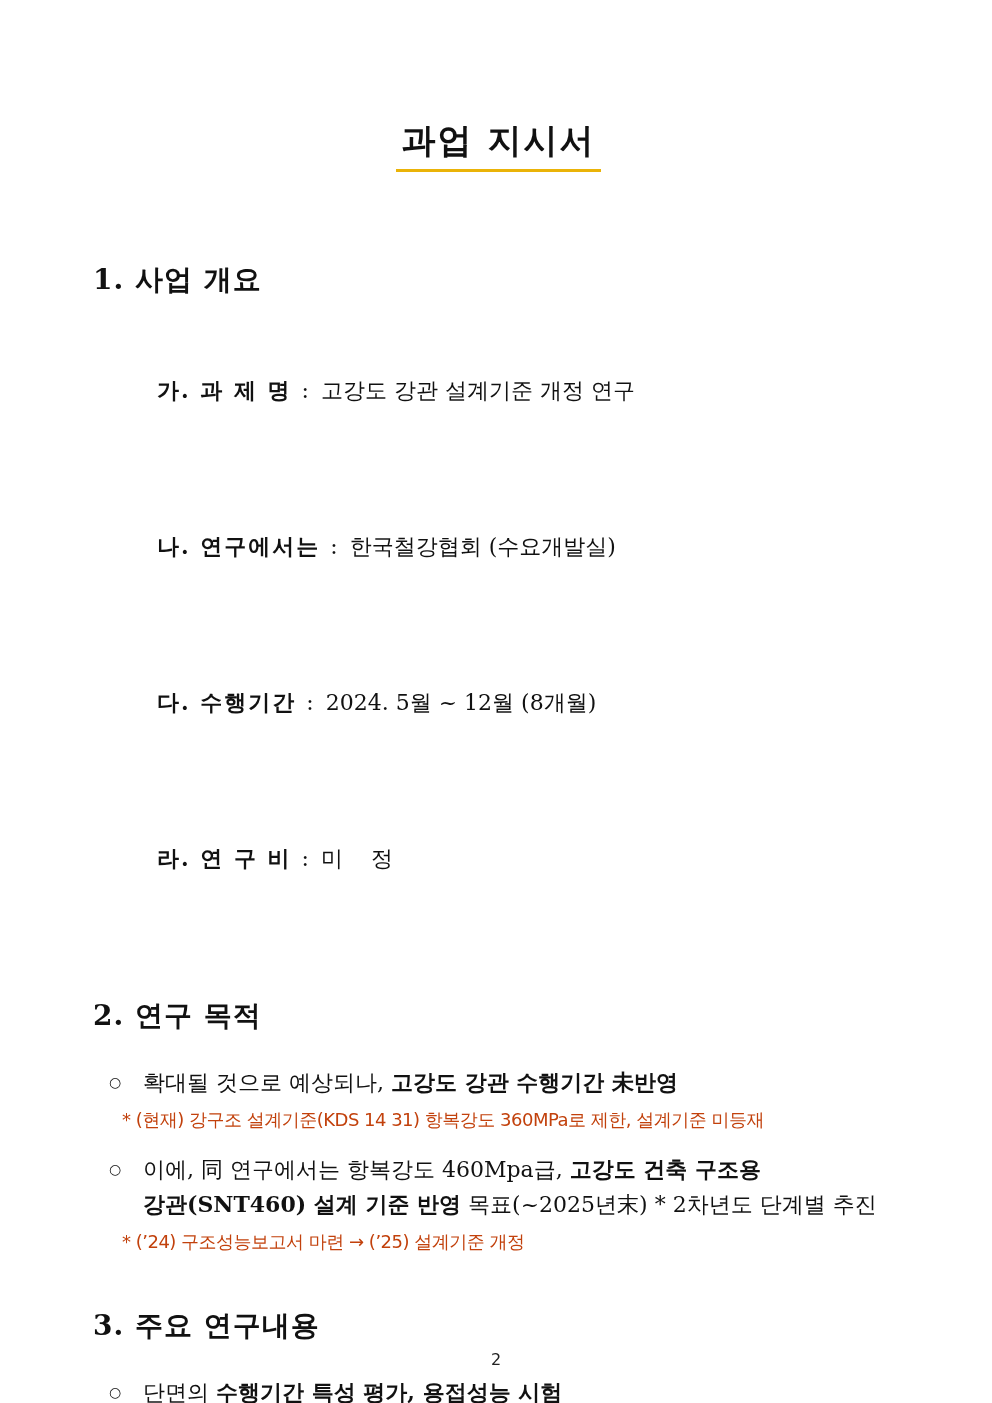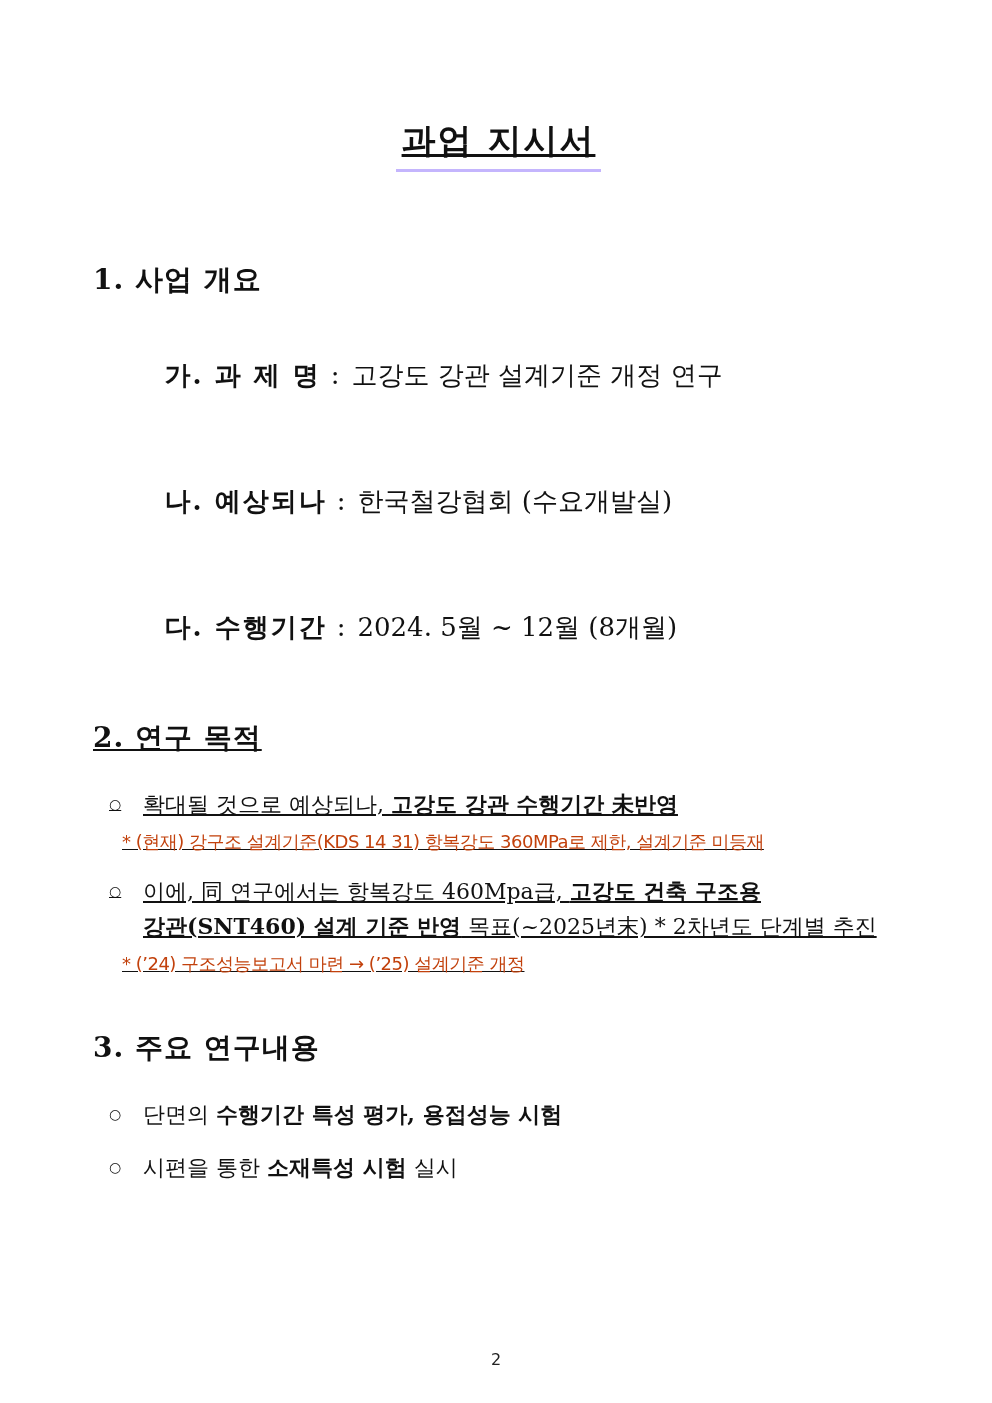--- a/index.html
+++ b/index.html
@@ -5,28 +5,28 @@
   html,body{margin:0;padding:0;background:#888;}
   .page{
     width:992px;height:1403px;background:#ffffff;color:#111;
     position:relative;box-sizing:border-box;margin:0 auto;
     padding:118px 88px 0 93px;
     font-family:"DejaVu Serif","Liberation Serif",serif;
     overflow:hidden;
   }
   
   .title{margin:0;text-align:center;font-size:34px;font-weight:bold;letter-spacing:2px;}
-  .title-text{display:inline-block;border-bottom:3px solid #c4b5fd;padding:0 6px 5px 6px;text-decoration:underline;}
+  .title-text{display:inline-block;border-bottom:3px solid #eab308;padding:0 6px 5px 6px;}
   
   .sec-heading{margin:0;font-size:28px;font-weight:bold;letter-spacing:1px;line-height:31px;}
   .sec1{margin-top:92px;}
-  .sec2{margin-top:54px;text-decoration:underline;}
+  .sec2{margin-top:86px;}
   .sec3{margin-top:54px;}
   
-  .kv-item{margin-left:22px;margin-top:45px;font-size:26px;line-height:27px;white-space:pre-wrap;}
+  .kv-item{margin-left:22px;margin-top:45px;font-size:22px;line-height:37px;white-space:pre-wrap;}
   .sec1 .kv-item:first-of-type{margin-top:40px;}
   .kv-label{font-weight:bold;letter-spacing:2px;}
   .kv-sep{padding:0 12px 0 10px;}
   .kv-value{white-space:pre-wrap;}
   
   .bullet{display:flex;margin-left:16px;margin-top:34px;font-size:22px;line-height:35px;}
   .bullet.tight{margin-top:18px;}
   .bullet-mark{flex:0 0 34px;font-size:14px;line-height:35px;color:#111;}
   .bullet-body{flex:1;}
   .n{white-space:pre-wrap;}
@@ -53,27 +53,30 @@
   </h1>
 
   <section class="sec1">
     <h2 class="sec-heading">1. 사업 개요</h2>
 
     <div class="kv-item">
       <span class="kv-label">가. 과 제 명</span><span class="kv-sep">:</span><span class="kv-value">고강도 강관 설계기준 개정 연구</span>
     </div>
 
     <div class="kv-item">
-      <span class="kv-label">나. 예상되나</span><span class="kv-sep">:</span><span class="kv-value">한국철강협회 (수요개발실)</span>
+      <span class="kv-label">나. 연구에서는</span><span class="kv-sep">:</span><span class="kv-value">한국철강협회 (수요개발실)</span>
     </div>
 
     <div class="kv-item">
       <span class="kv-label">다. 수행기간</span><span class="kv-sep">:</span><span class="kv-value">2024. 5월 ~ 12월 (8개월)</span>
     </div>
 
+    <div class="kv-item">
+      <span class="kv-label">라. 연 구 비</span><span class="kv-sep">:</span><span class="kv-value">미    정</span>
+    </div>
   </section>
 
   <section class="sec2">
     <h2 class="sec-heading">2. 연구 목적</h2>
 
     <div class="bullet">
       <span class="bullet-mark">○</span>
       <div class="bullet-body">
         <div><span class="n">확대될 것으로 예상되나, </span><span class="b">고강도 강관 수행기간 未반영</span></div>
         <div class="note">* (현재) 강구조 설계기준(KDS 14 31) 항복강도 360MPa로 제한, 설계기준 미등재</div>

